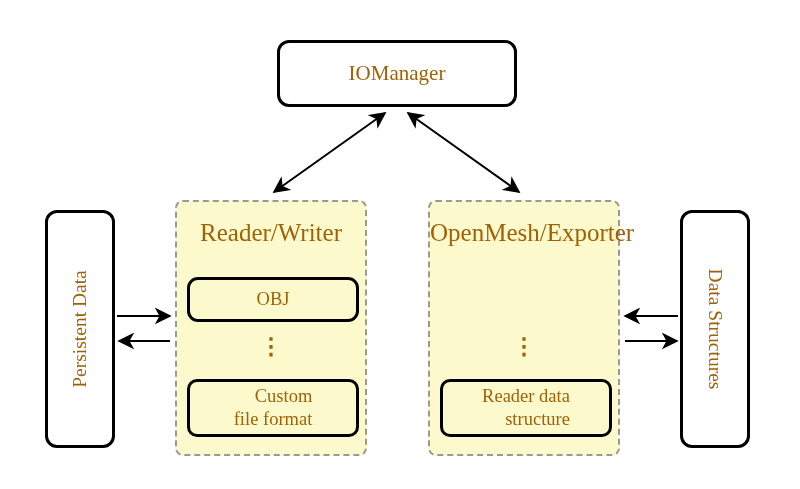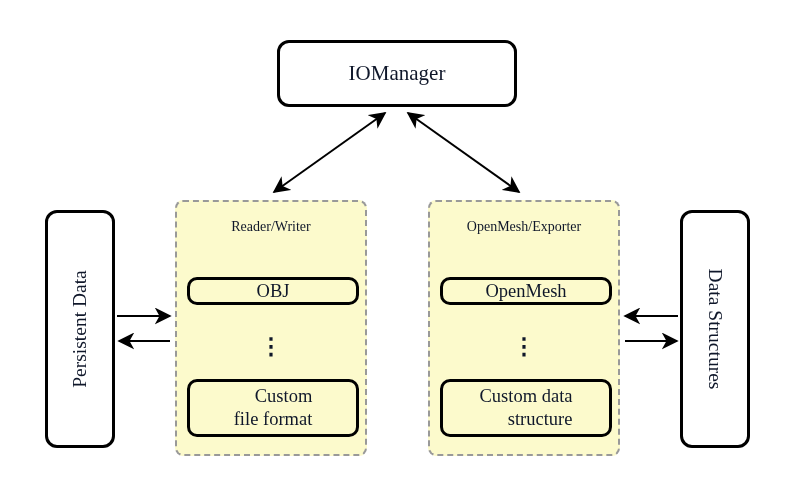--- a/index.html
+++ b/index.html
@@ -6,21 +6,21 @@
     margin: 0;
     padding: 0;
     background: #ffffff;
   }
   .canvas {
     position: relative;
     width: 800px;
     height: 489px;
     background: #ffffff;
     font-family: "Liberation Serif", "DejaVu Serif", serif;
-    color: #0f172a;
+    color: #a16207;
     overflow: hidden;
   }
   .arrow-layer {
     position: absolute;
     left: 0;
     top: 0;
     width: 800px;
     height: 489px;
   }
   .node {
@@ -51,40 +51,40 @@
     border-radius: 8px;
   }
   .group-left  { left: 175px; }
   .group-right { left: 428px; }
   .group-title {
     position: absolute;
     top: 17px;
     left: 0;
     width: 100%;
     text-align: center;
-    font-size: 14px;
+    font-size: 25px;
     white-space: nowrap;
   }
   .inner-node {
     position: absolute;
     left: 10px;
     width: 172px;
     box-sizing: border-box;
     border: 3px solid #000000;
     border-radius: 10px;
     background: #FCFACC;
     display: flex;
     align-items: center;
     justify-content: center;
     font-size: 18.5px;
     text-align: center;
     white-space: pre-line;
     line-height: 23px;
   }
-  .inner-top    { top: 75px;  height: 28px; }
+  .inner-top    { top: 75px;  height: 45px; border-radius: 11px; }
   .inner-bottom { top: 177px; height: 58px; text-align: right; }
   .ellipsis {
     position: absolute;
     top: 128px;
     left: 0;
     width: 100%;
     text-align: center;
     font-size: 23px;
     line-height: 34px;
     font-weight: bold;
@@ -133,26 +133,23 @@
     </div>
     <div class="ellipsis">⋮</div>
     <div class="inner-node inner-bottom">
       <span>Custom
 file format</span>
     </div>
   </div>
 
   <div class="group group-right">
     <div class="group-title">OpenMesh/Exporter</div>
-    <div class="inner-node inner-top">
-      <span>OpenMesh</span>
-    </div>
     <div class="ellipsis">⋮</div>
     <div class="inner-node inner-bottom">
-      <span>Custom data
+      <span>Reader data
 structure</span>
     </div>
   </div>
 
   <div class="node side-node side-left">
     <span>Persistent Data</span>
   </div>
 
   <div class="node side-node side-right">
     <span>Data Structures</span>

